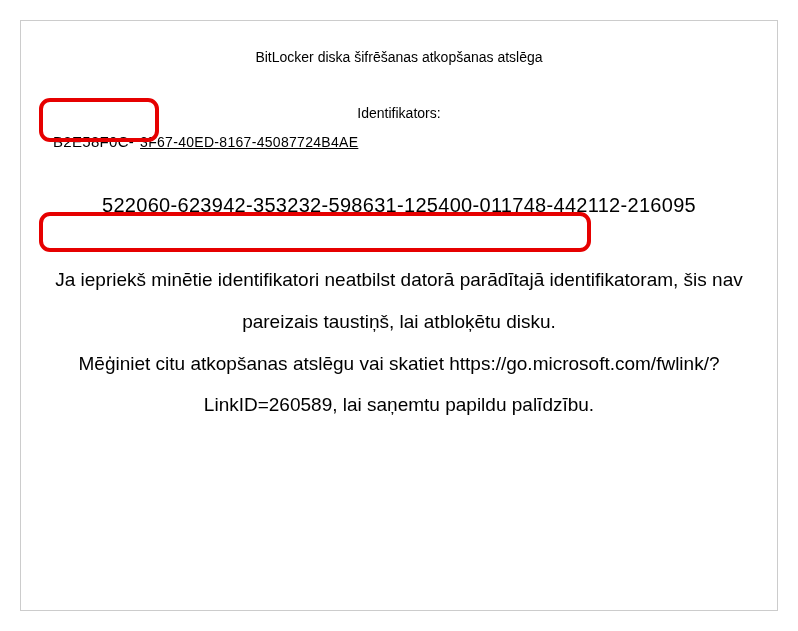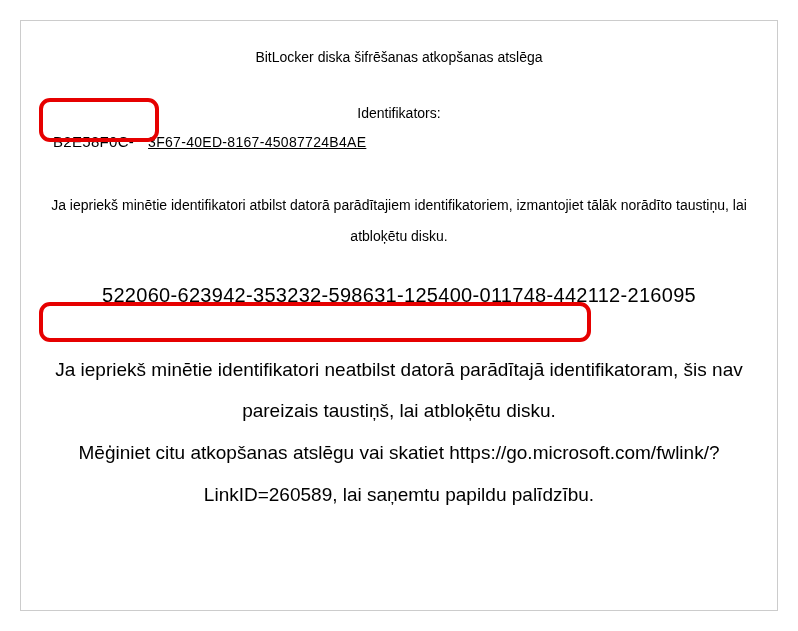--- a/index.html
+++ b/index.html
@@ -38,21 +38,21 @@
       font-size: 14px;
       margin-bottom: 6px;
     }
     .id-container {
       position: relative;
       margin-bottom: 34px;
     }
     .id-row {
       display: flex;
       align-items: center;
-      gap: 8px;
+      gap: 0px;
     }
     .id-prefix {
       font-size: 15px;
       letter-spacing: 0.3px;
       padding: 6px 6px 6px 4px;
       position: relative;
     }
     .id-rest {
       font-size: 14px;
       padding: 6px 0 6px 0;
@@ -124,21 +124,20 @@
 
   <div class="id-container">
     <div class="label">Identifikators:</div>
     <div class="id-row">
       <span class="id-prefix">B2E58F0C-</span>
       <span class="id-rest">3F67-40ED-8167-45087724B4AE</span>
     </div>
     <div class="highlight-box-1"></div>
   </div>
 
-  <div class="para">Ja iepriekš minētie identifikatori atbilst datorā parādītajiem identifikatoriem, izmantojiet tālāk norādīto taustiņu, lai atbloķētu disku.</div>
 
   <div class="key-row-container">
     <div class="recovery-key">522060-623942-353232-598631-125400-011748-442112-216095</div>
     <div class="highlight-box-2"></div>
   </div>
 
   <div class="footer-para">
     <span style="white-space: pre-line;">Ja iepriekš minētie identifikatori neatbilst datorā parādītajā identifikatoram, šis nav pareizais taustiņš, lai atbloķētu disku.
 Mēģiniet citu atkopšanas atslēgu vai skatiet https://go.microsoft.com/fwlink/?LinkID=260589, lai saņemtu papildu palīdzību.</span>
   </div>

